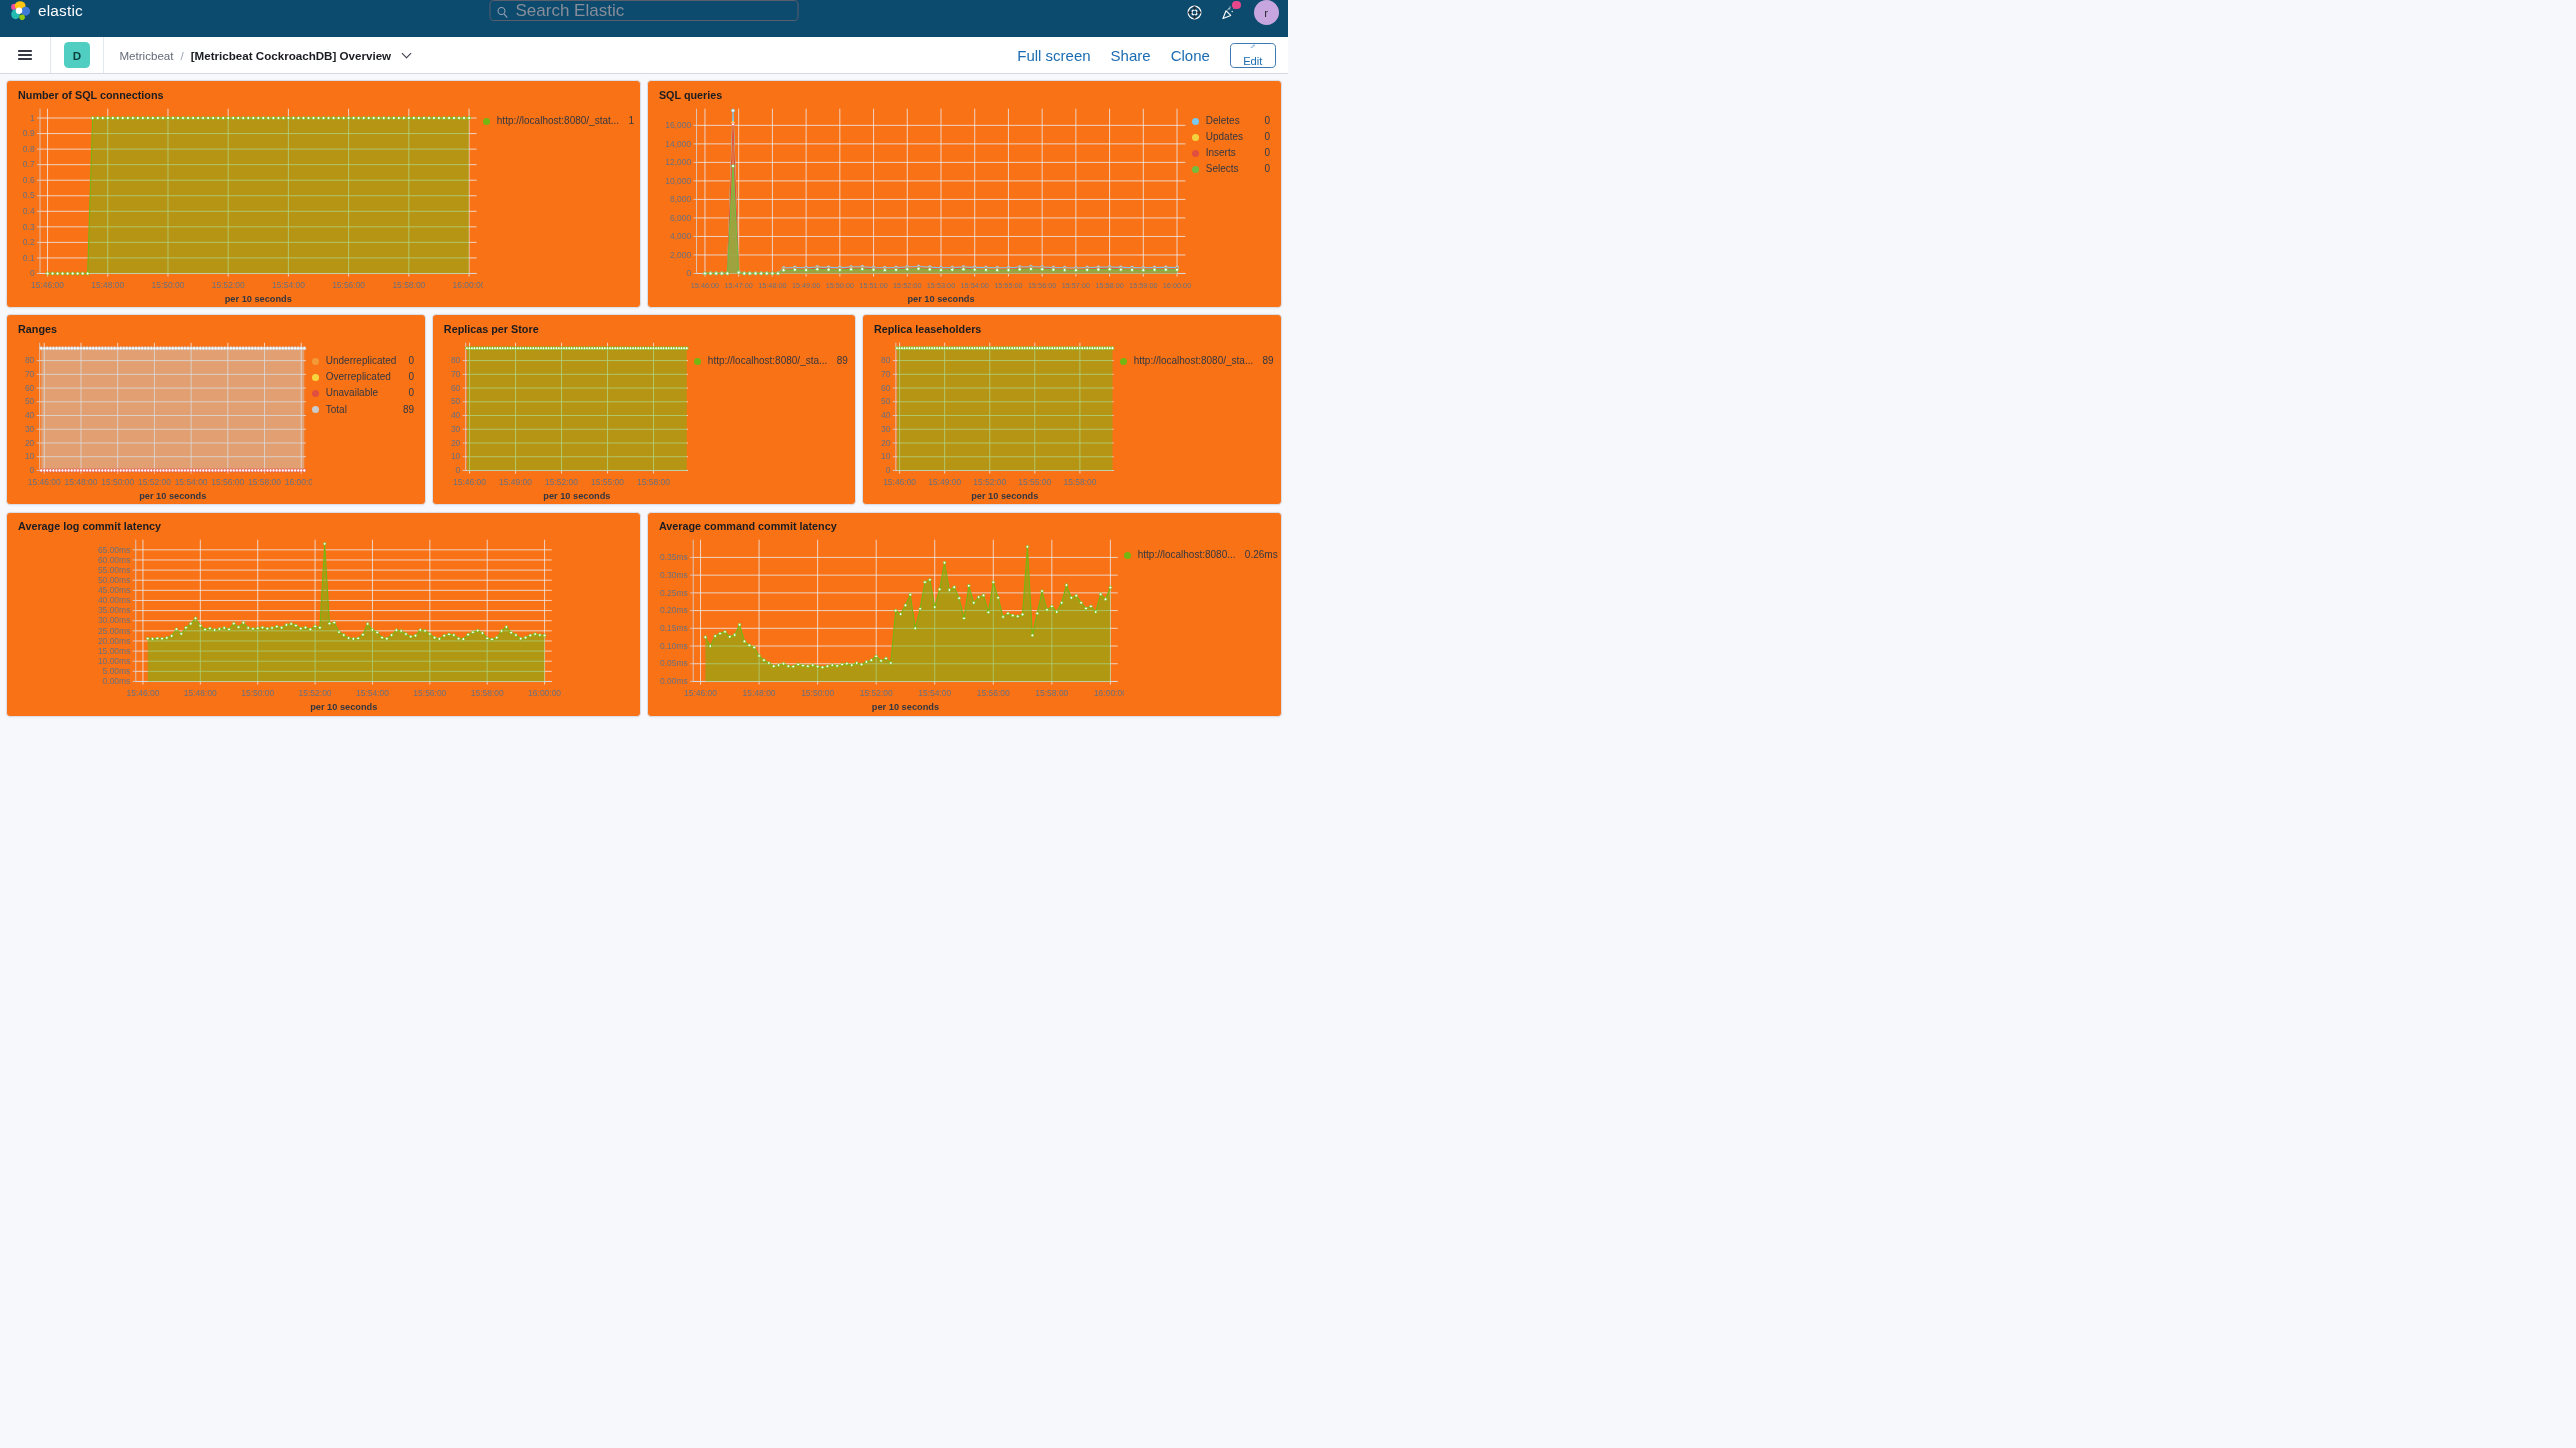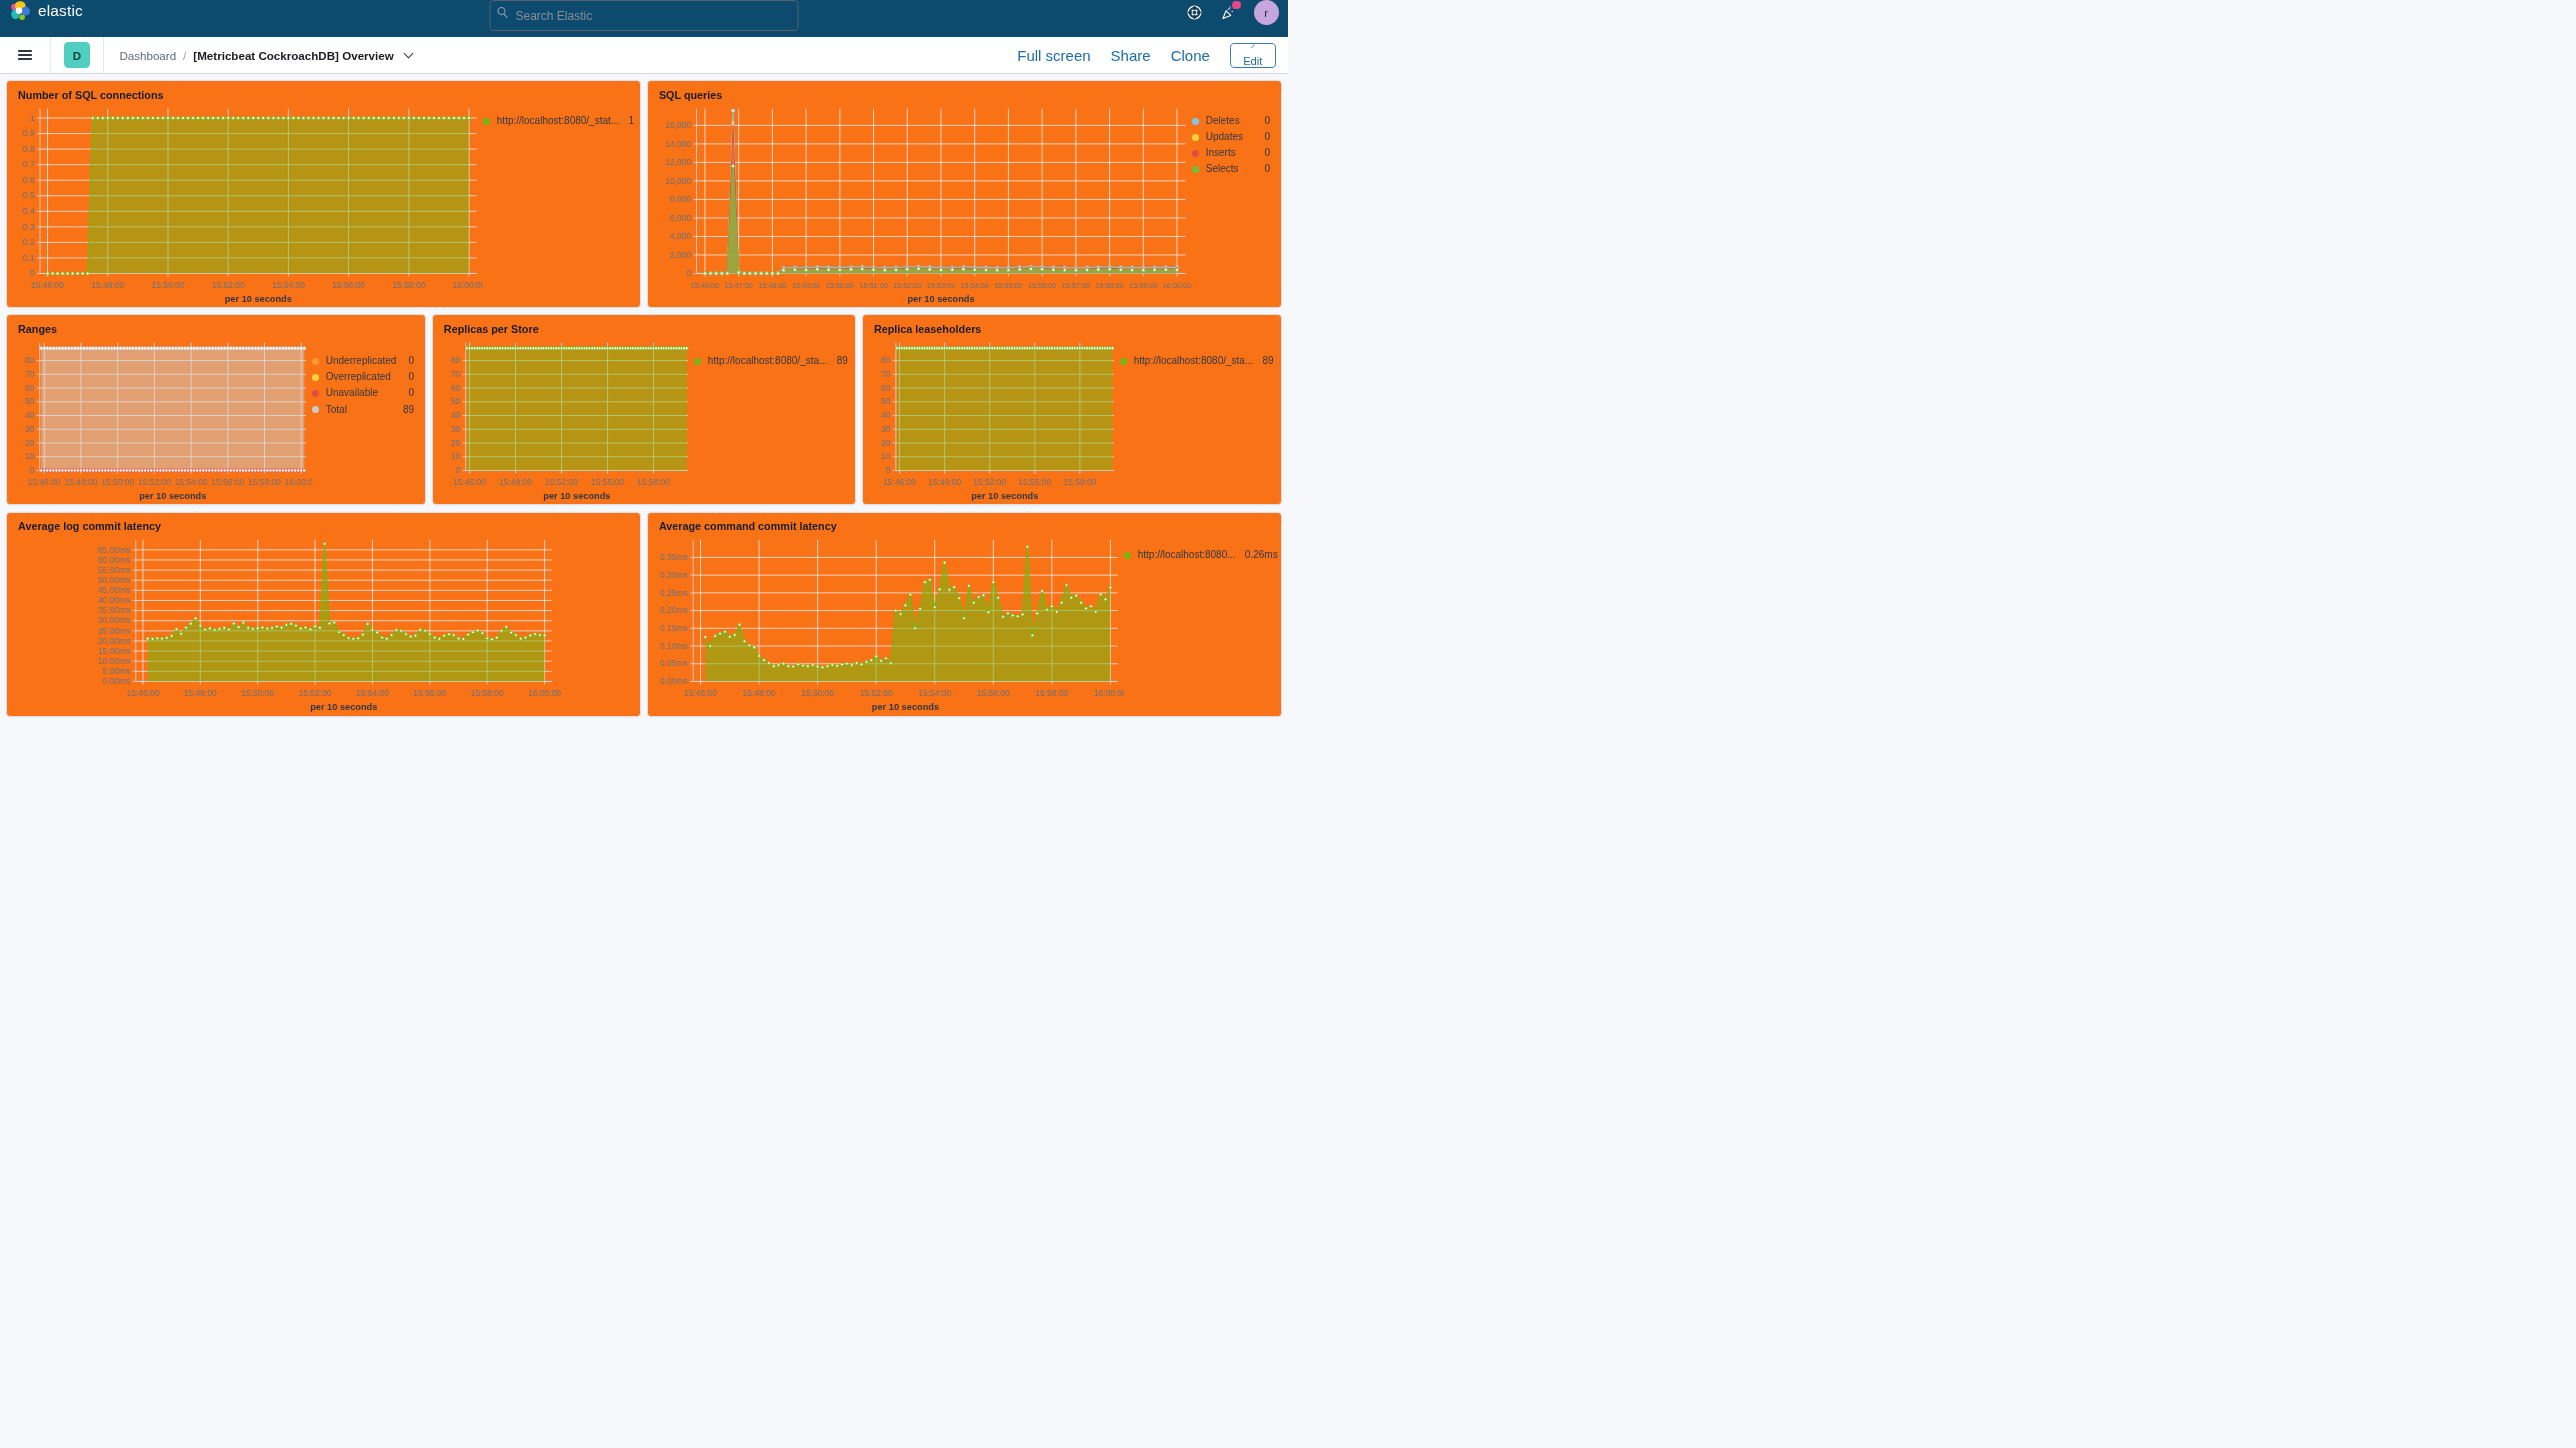--- a/index.html
+++ b/index.html
@@ -3,21 +3,21 @@
 <meta charset="utf-8">
 <style>
   * { box-sizing: border-box; margin:0; padding:0; }
   html,body { width:1288px; height:724px; font-family:"Liberation Sans",sans-serif; background:#F6F8FC; overflow:hidden; }
 
   
   .hdr { height:37px; background:#0c4a6e; display:flex; align-items:flex-start; position:relative; padding:0 9.3px; }
   .brand { display:flex; align-items:center; gap:7px; }
   .brand-txt { color:#FFFFFF; font-size:15.4px; letter-spacing:0.2px; }
   .searchwrap { position:absolute; left:50%; transform:translateX(-50%); width:309px; }
-  .search { width:100%; height:31px; background:transparent; border:0.8px solid #5A5F6D; border-radius:4.6px; color:#C7CBD4; font-size:12px; padding:0 7.7px 0 25px; font-family:"Liberation Sans",sans-serif; }
+  .search { width:100%; height:21px; background:transparent; border:0.8px solid #5A5F6D; border-radius:4.6px; color:#C7CBD4; font-size:17px; padding:0 7.7px 0 25px; font-family:"Liberation Sans",sans-serif; }
   .search::placeholder { color:#878D99; }
   .search-ic { position:absolute; left:7px; top:6.2px; }
   .hdr-right { margin-left:auto; display:flex; align-items:center; gap:17px; }
   .hicon { position:relative; width:17px; height:17px; display:flex; align-items:center; justify-content:center; cursor:pointer; }
   .pinkdot { position:absolute; top:-3.1px; right:-3.9px; width:8.5px; height:8.5px; border-radius:50%; background:#E7478B; }
   .avatar { width:25px; height:25px; border-radius:50%; background:#C7A6DF; color:#2B2B33; font-size:11.6px; display:flex; align-items:center; justify-content:center; cursor:pointer; }
 
   
   .nav { height:37px; background:#FFFFFF; border-bottom:0.8px solid #D3DAE6; display:flex; align-items:center; }
   .burger { width:51px; height:100%; display:flex; align-items:center; justify-content:center; border-right:0.8px solid #E3E8F0; cursor:pointer; }
@@ -103,21 +103,21 @@
     <div class="bars">
         <div></div>
         <div></div>
         <div></div>
       </div>
   </div>
   <div class="dwrap">
     <div class="dbadge">D</div>
   </div>
   <div class="crumbs">
-    <span class="crumb-root">Dashboard</span>
+    <span class="crumb-root">Metricbeat</span>
     <span class="crumb-sep">/</span>
     <span class="crumb-title">[Metricbeat CockroachDB] Overview</span>
     <span class="chev"></span>
   </div>
   <div class="nav-right">
     <span class="navlink">Full screen</span>
     <span class="navlink">Share</span>
     <span class="navlink">Clone</span>
     <button class="editbtn">
       <svg width="11.6" height="11.6" viewBox="0 0 15 15">

